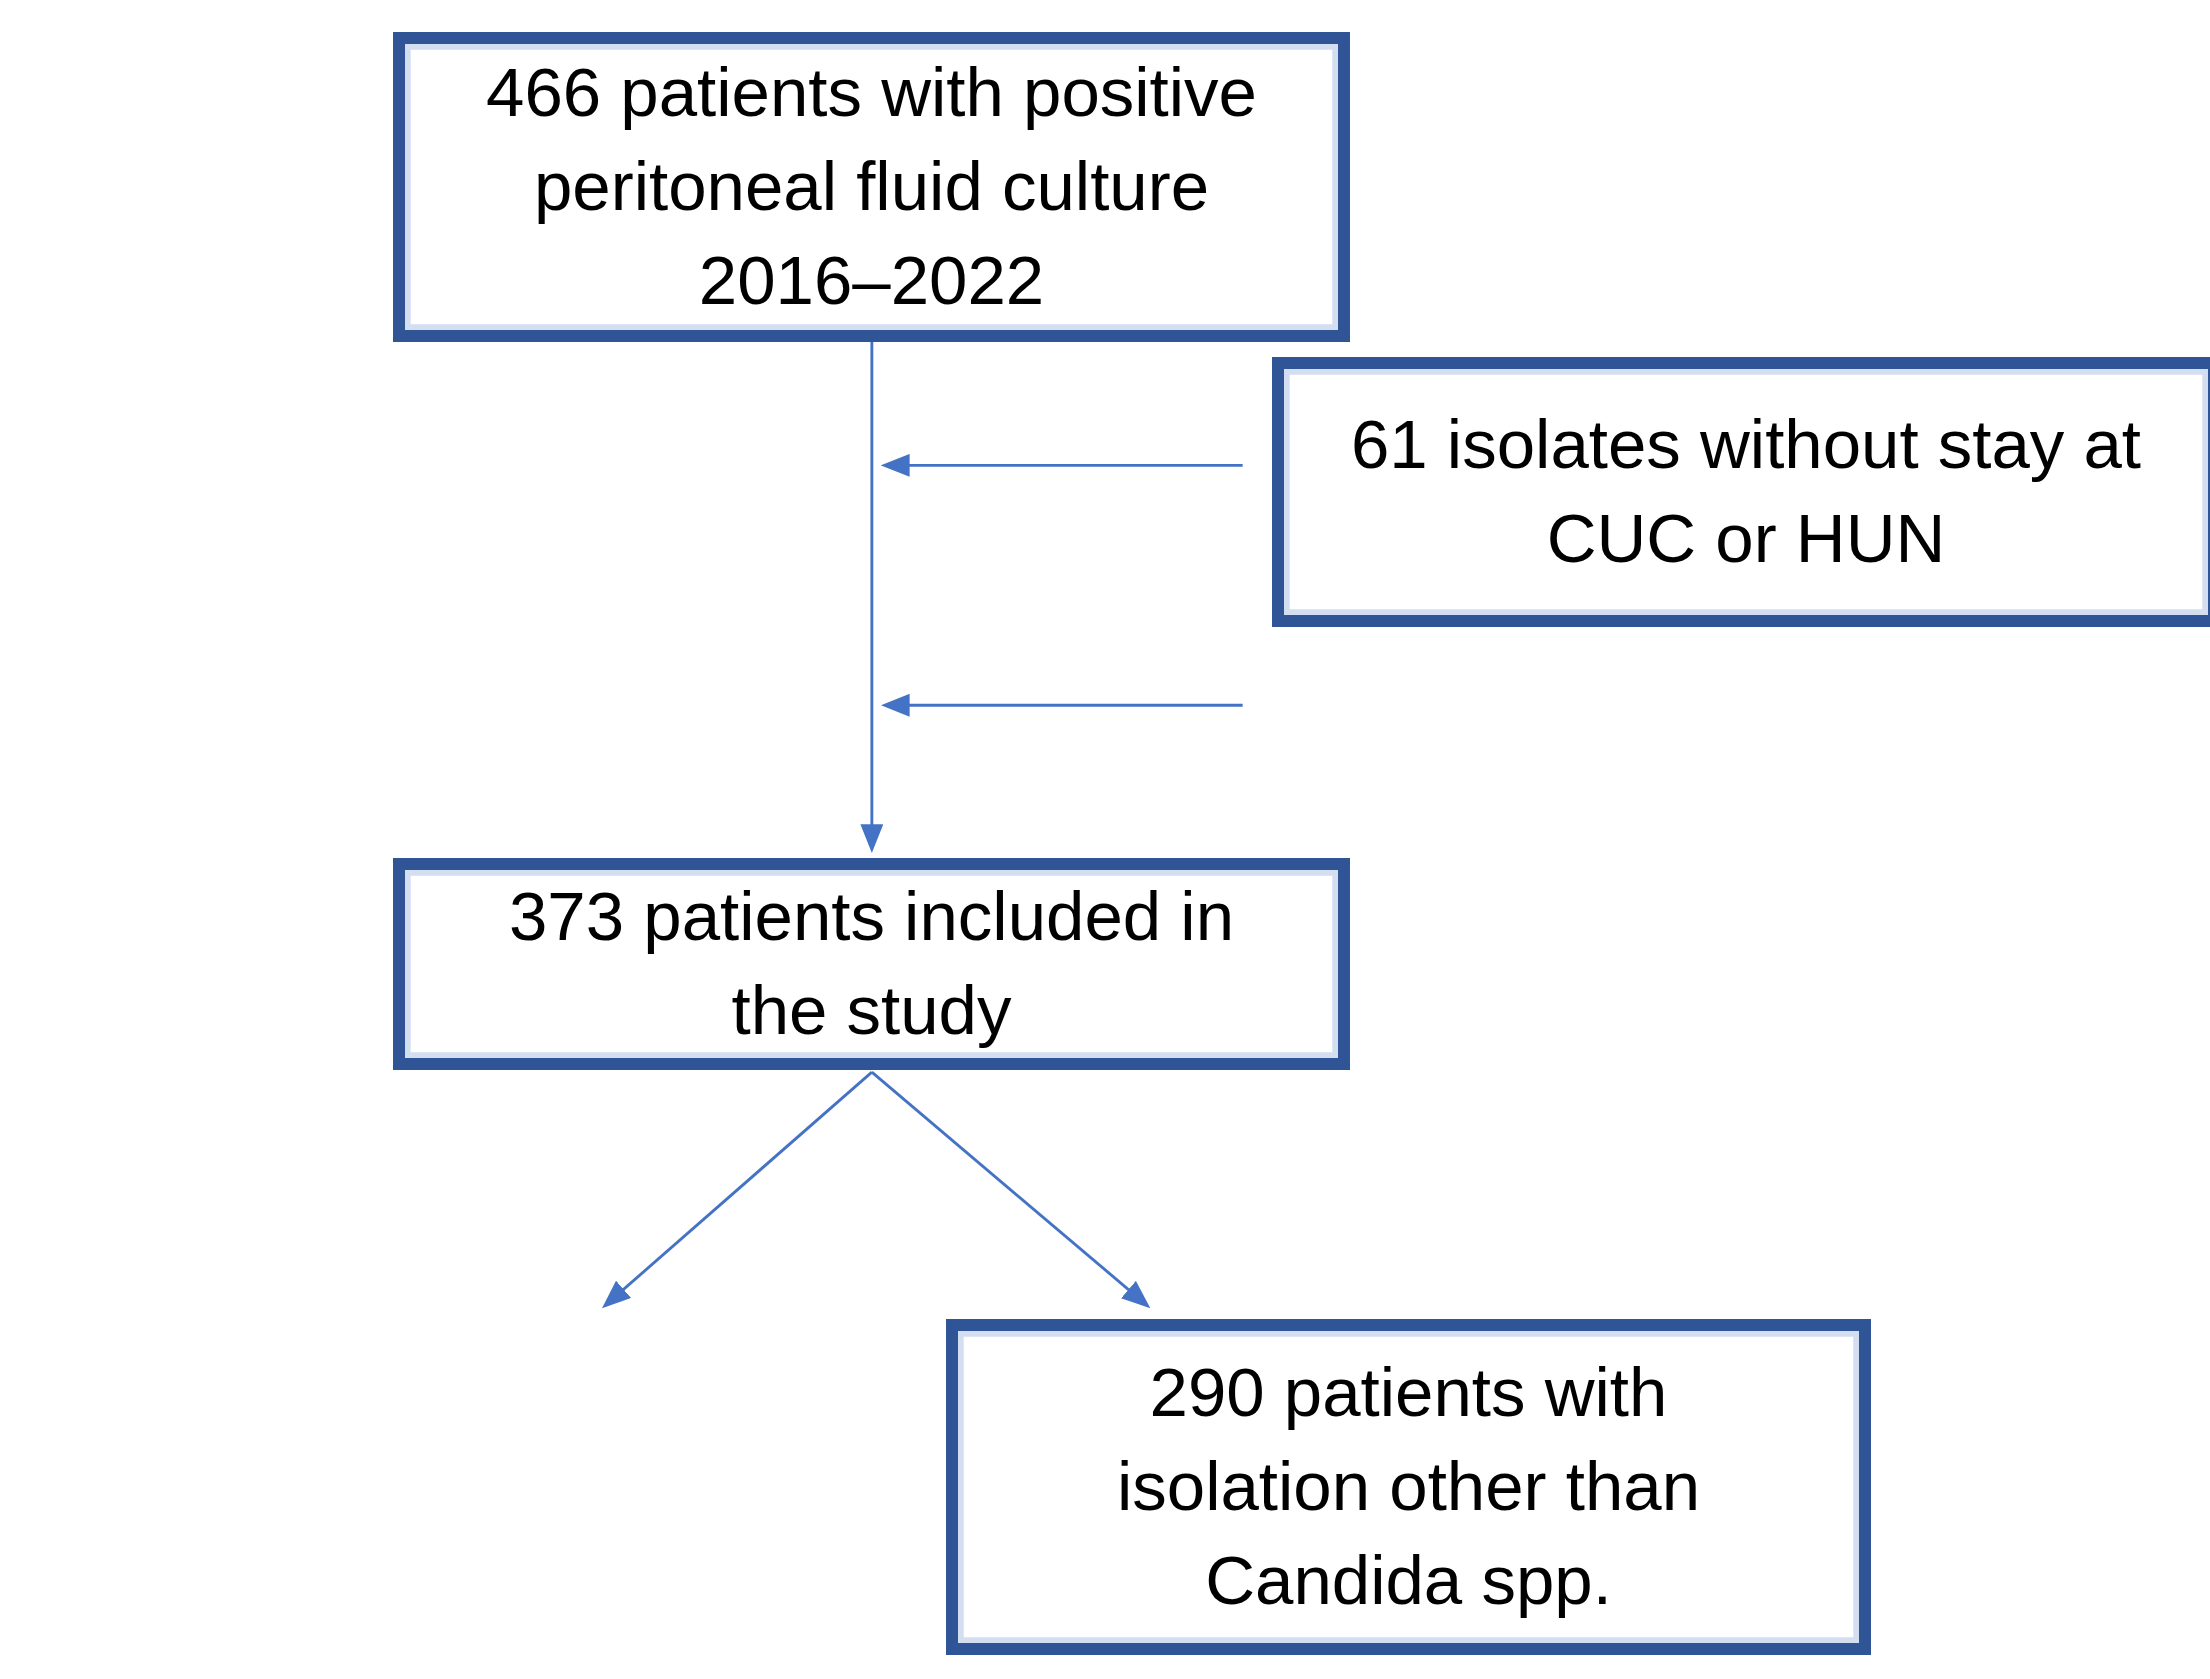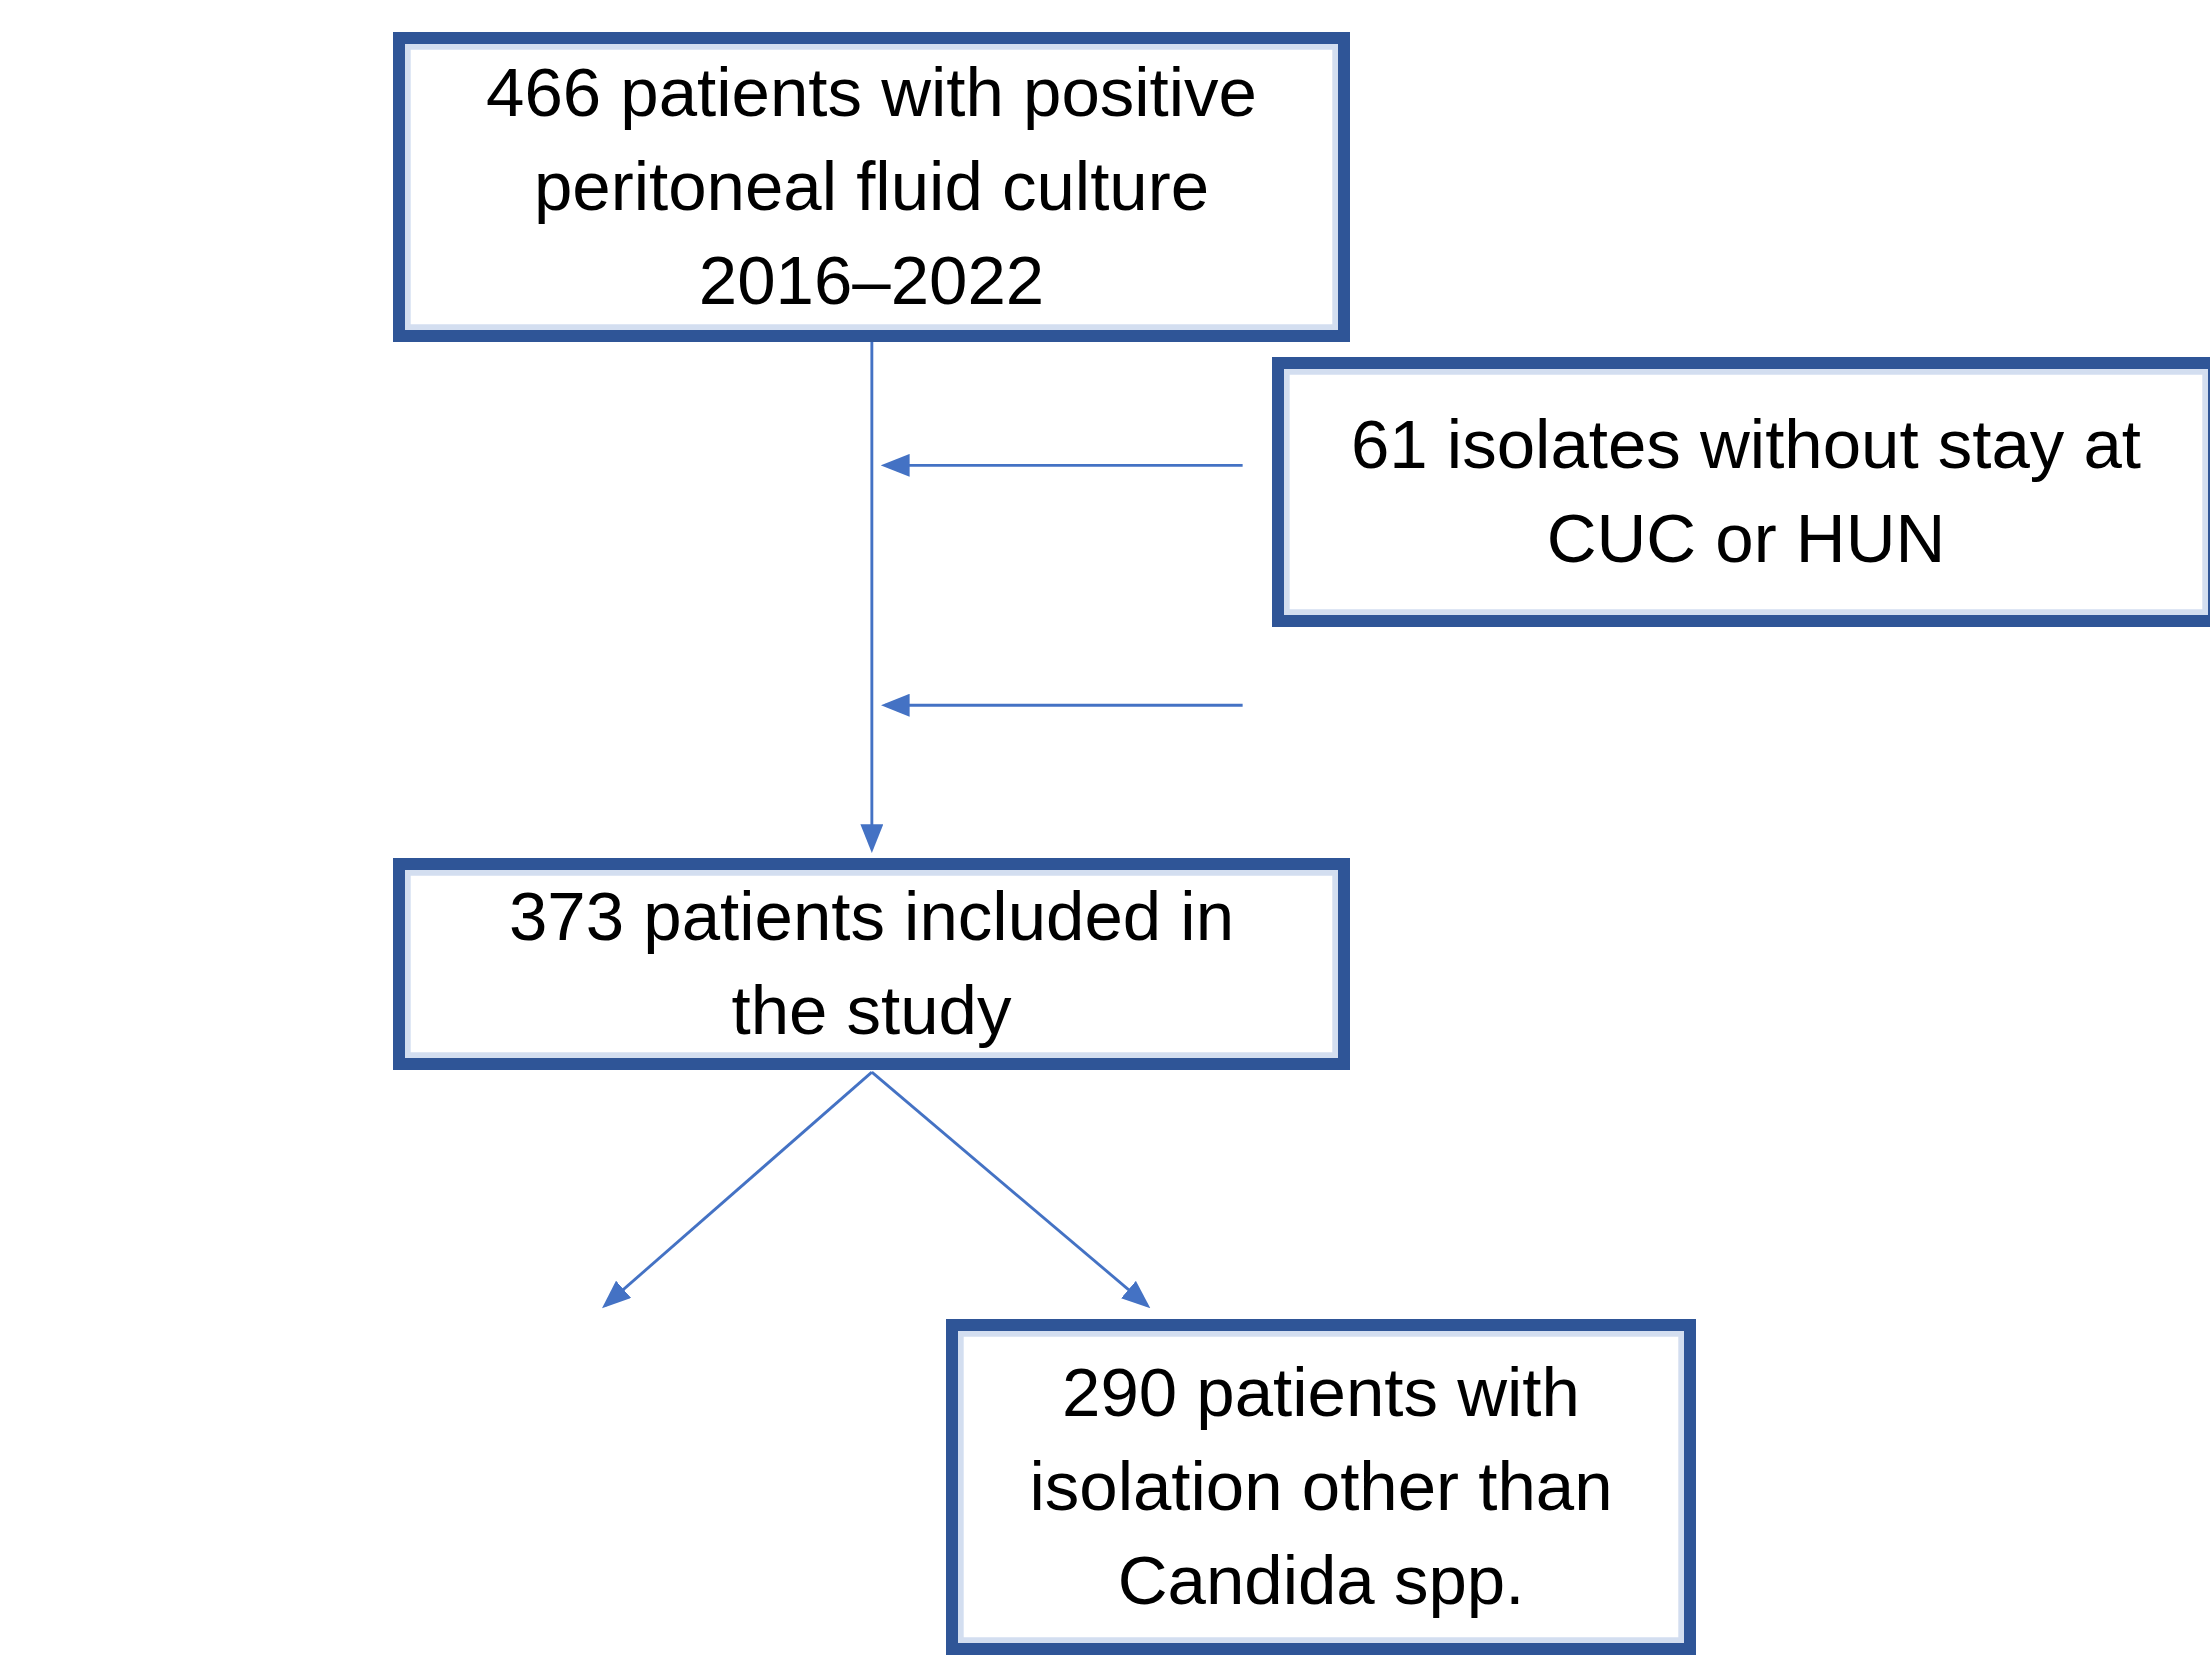--- a/index.html
+++ b/index.html
@@ -46,21 +46,21 @@
     white-space: pre-line;
     display: block;
     width: 100%;
   }
   
   #box-total       { left: 393px;  top: 32px;   width: 957px; height: 310px; }
   #box-excl-stay   { left: 1272px; top: 357px;  width: 948px;  height: 270px; }
   #box-excl-icu    { left: 1243px; top: 596px;  width: 948px;  height: 217px; }
   #box-included    { left: 393px;  top: 858px;  width: 957px; height: 212px; align-items: center; }
   #box-candida     { left: 25px;   top: 1319px; width: 791px;  height: 336px; }
-  #box-non-candida { left: 946px;  top: 1319px; width: 750px;  height: 336px; }
+  #box-non-candida { left: 946px;  top: 1319px; width: 925px;  height: 336px; }
 </style>
 </head>
 <body>
 
 <div class="canvas">
 
   <svg class="arrows" viewBox="0 0 2313 1757" xmlns="http://www.w3.org/2000/svg">
     <defs>
       <marker id="arrowhead" viewBox="0 0 10 8" refX="8.5" refY="4" markerWidth="10" markerHeight="8" orient="auto">
         <path d="M0,0 L10,4 L0,8 Z" fill="#4472C4"></path>

